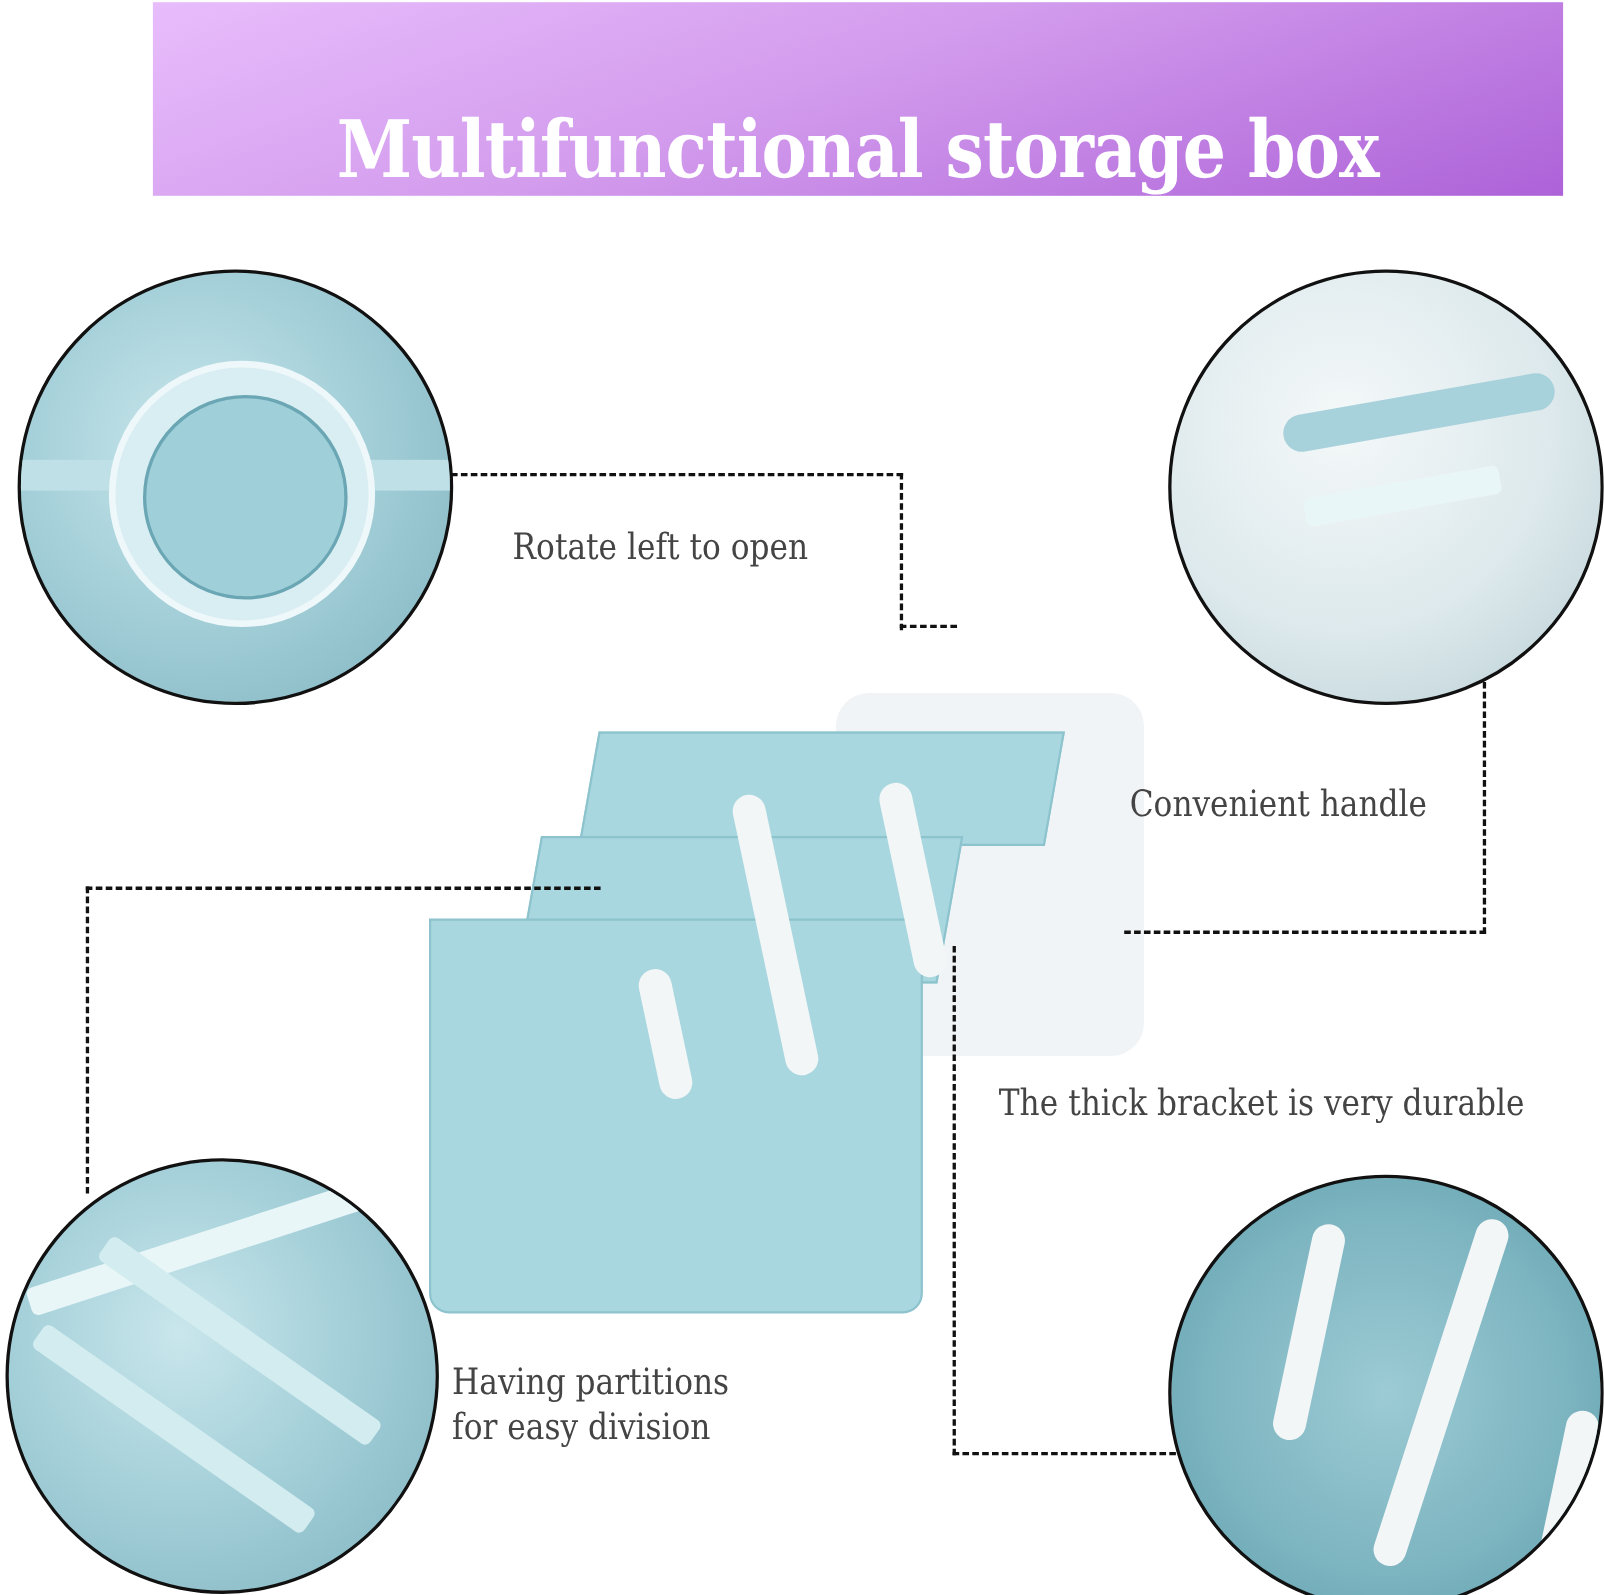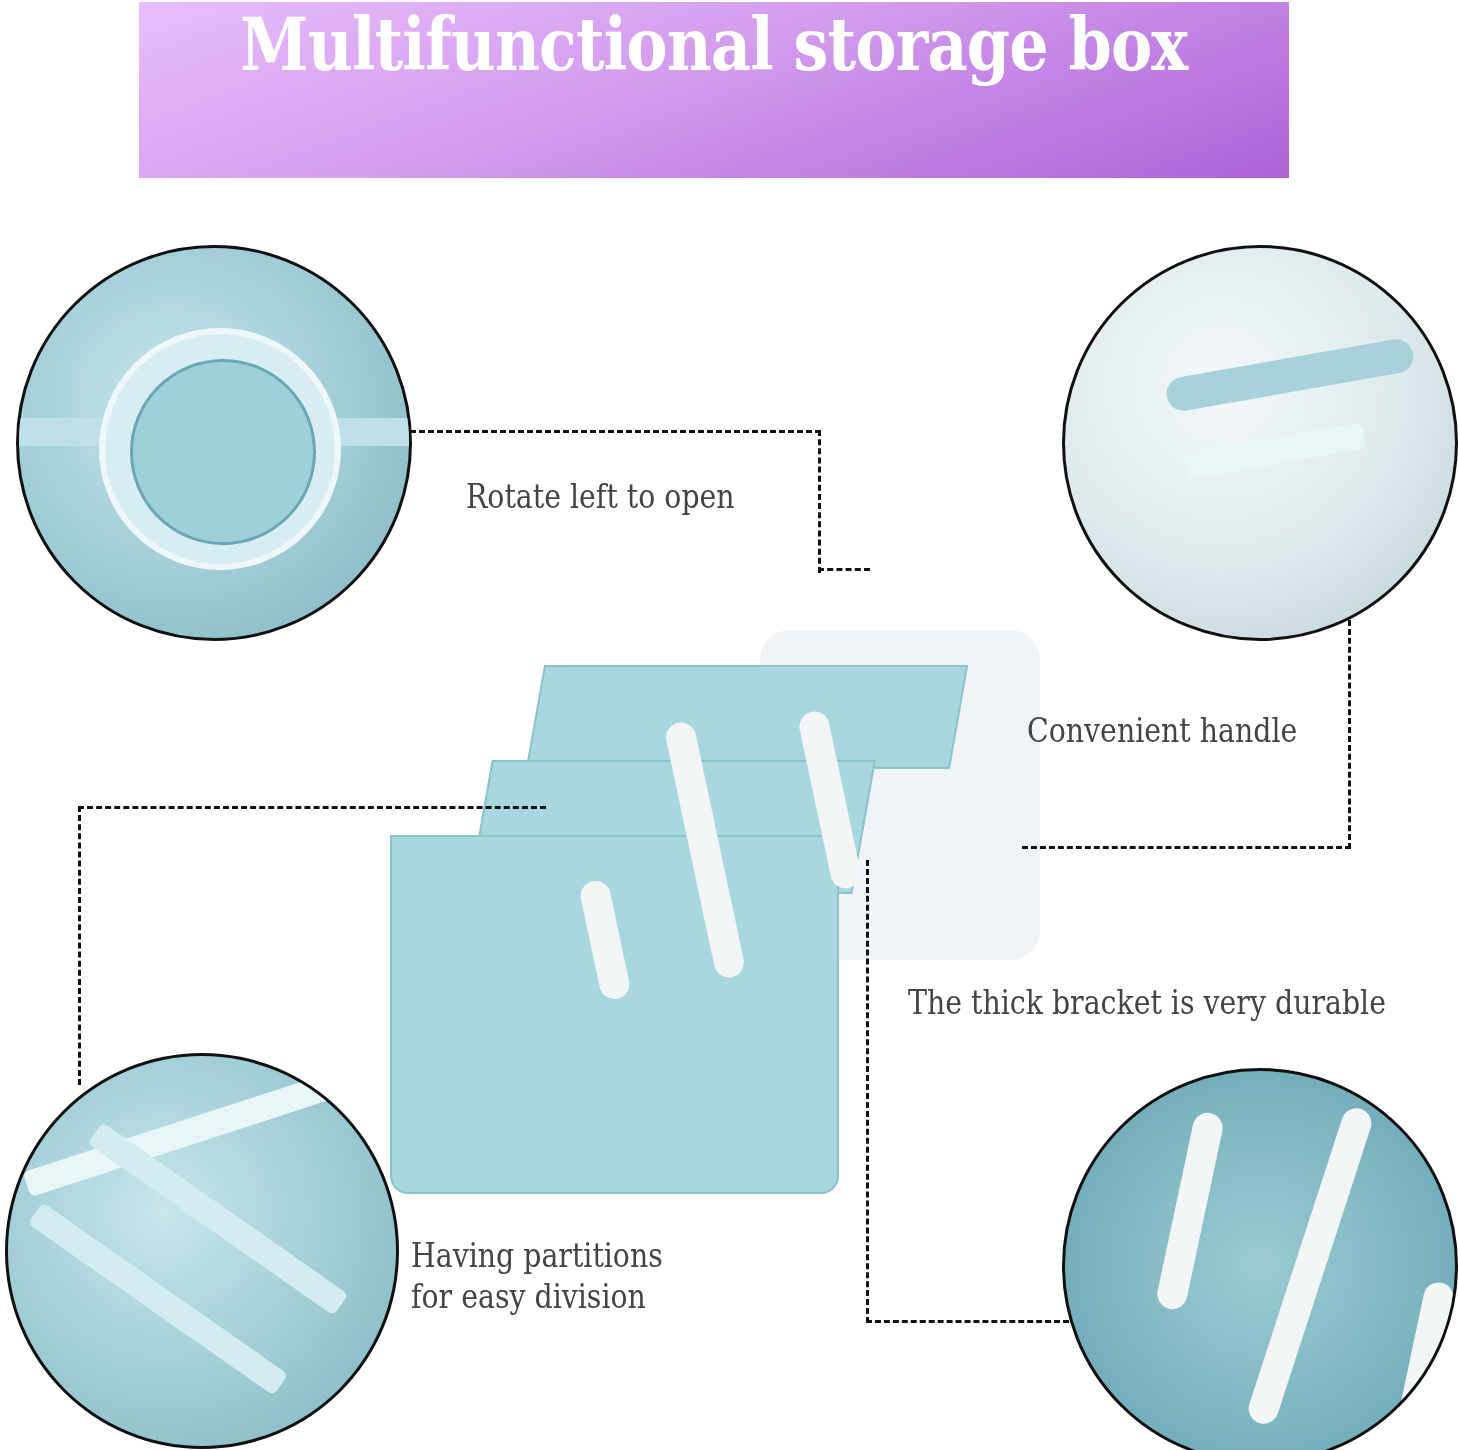--- a/index.html
+++ b/index.html
@@ -1,19 +1,19 @@
 <!DOCTYPE html>
 <html><head>
 <meta charset="utf-8">
 <style>
   html,body{margin:0;padding:0;}
   body{width:1458px;height:1450px;position:relative;background:#ffffff;overflow:hidden;font-family:"DejaVu Serif",serif;}
-  .banner{position:absolute;left:139px;top:2px;width:1150px;height:176px;
+  .banner{position:absolute;left:139px;top:2px;width:1282px;height:176px;
     background:linear-gradient(160deg,#e8bdfc 0%,#d39ced 45%,#ad62d8 100%);
-    display:flex;align-items:flex-start;justify-content:center;}
+    display:flex;align-items:flex-end;justify-content:center;}
   .banner-title{color:#ffffff;font-family:"DejaVu Serif",serif;font-weight:bold;font-size:72px;letter-spacing:-1px;transform:scaleX(0.86);}
   .circle{position:absolute;border-radius:50%;border:3px solid #111;overflow:hidden;
     background:radial-gradient(circle at 40% 40%,#c9e6ec 0%,#a5d0d9 45%,#7fb3bf 100%);}
   .c1{left:16px;top:245px;width:390px;height:390px;}
   .c2{left:1062px;top:245px;width:390px;height:390px;background:radial-gradient(circle at 40% 35%,#f4f8f9 0%,#dde9ec 55%,#b7cdd3 100%);}
   .c3{left:5px;top:1053px;width:388px;height:390px;}
   .c4{left:1062px;top:1068px;width:390px;height:390px;background:radial-gradient(circle at 50% 50%,#9ccbd4 0%,#7cb4c0 60%,#5f9eab 100%);}
   .knob{position:absolute;left:80px;top:80px;width:230px;height:230px;border-radius:50%;background:#d9eef2;border:6px solid #eef7f9;}
   .knob-inner{position:absolute;left:25px;top:25px;width:180px;height:180px;border-radius:50%;background:#9fcfd9;border:3px solid #6aa6b3;}
   .rail{position:absolute;left:0;top:170px;width:100%;height:28px;background:#bfe0e6;}

